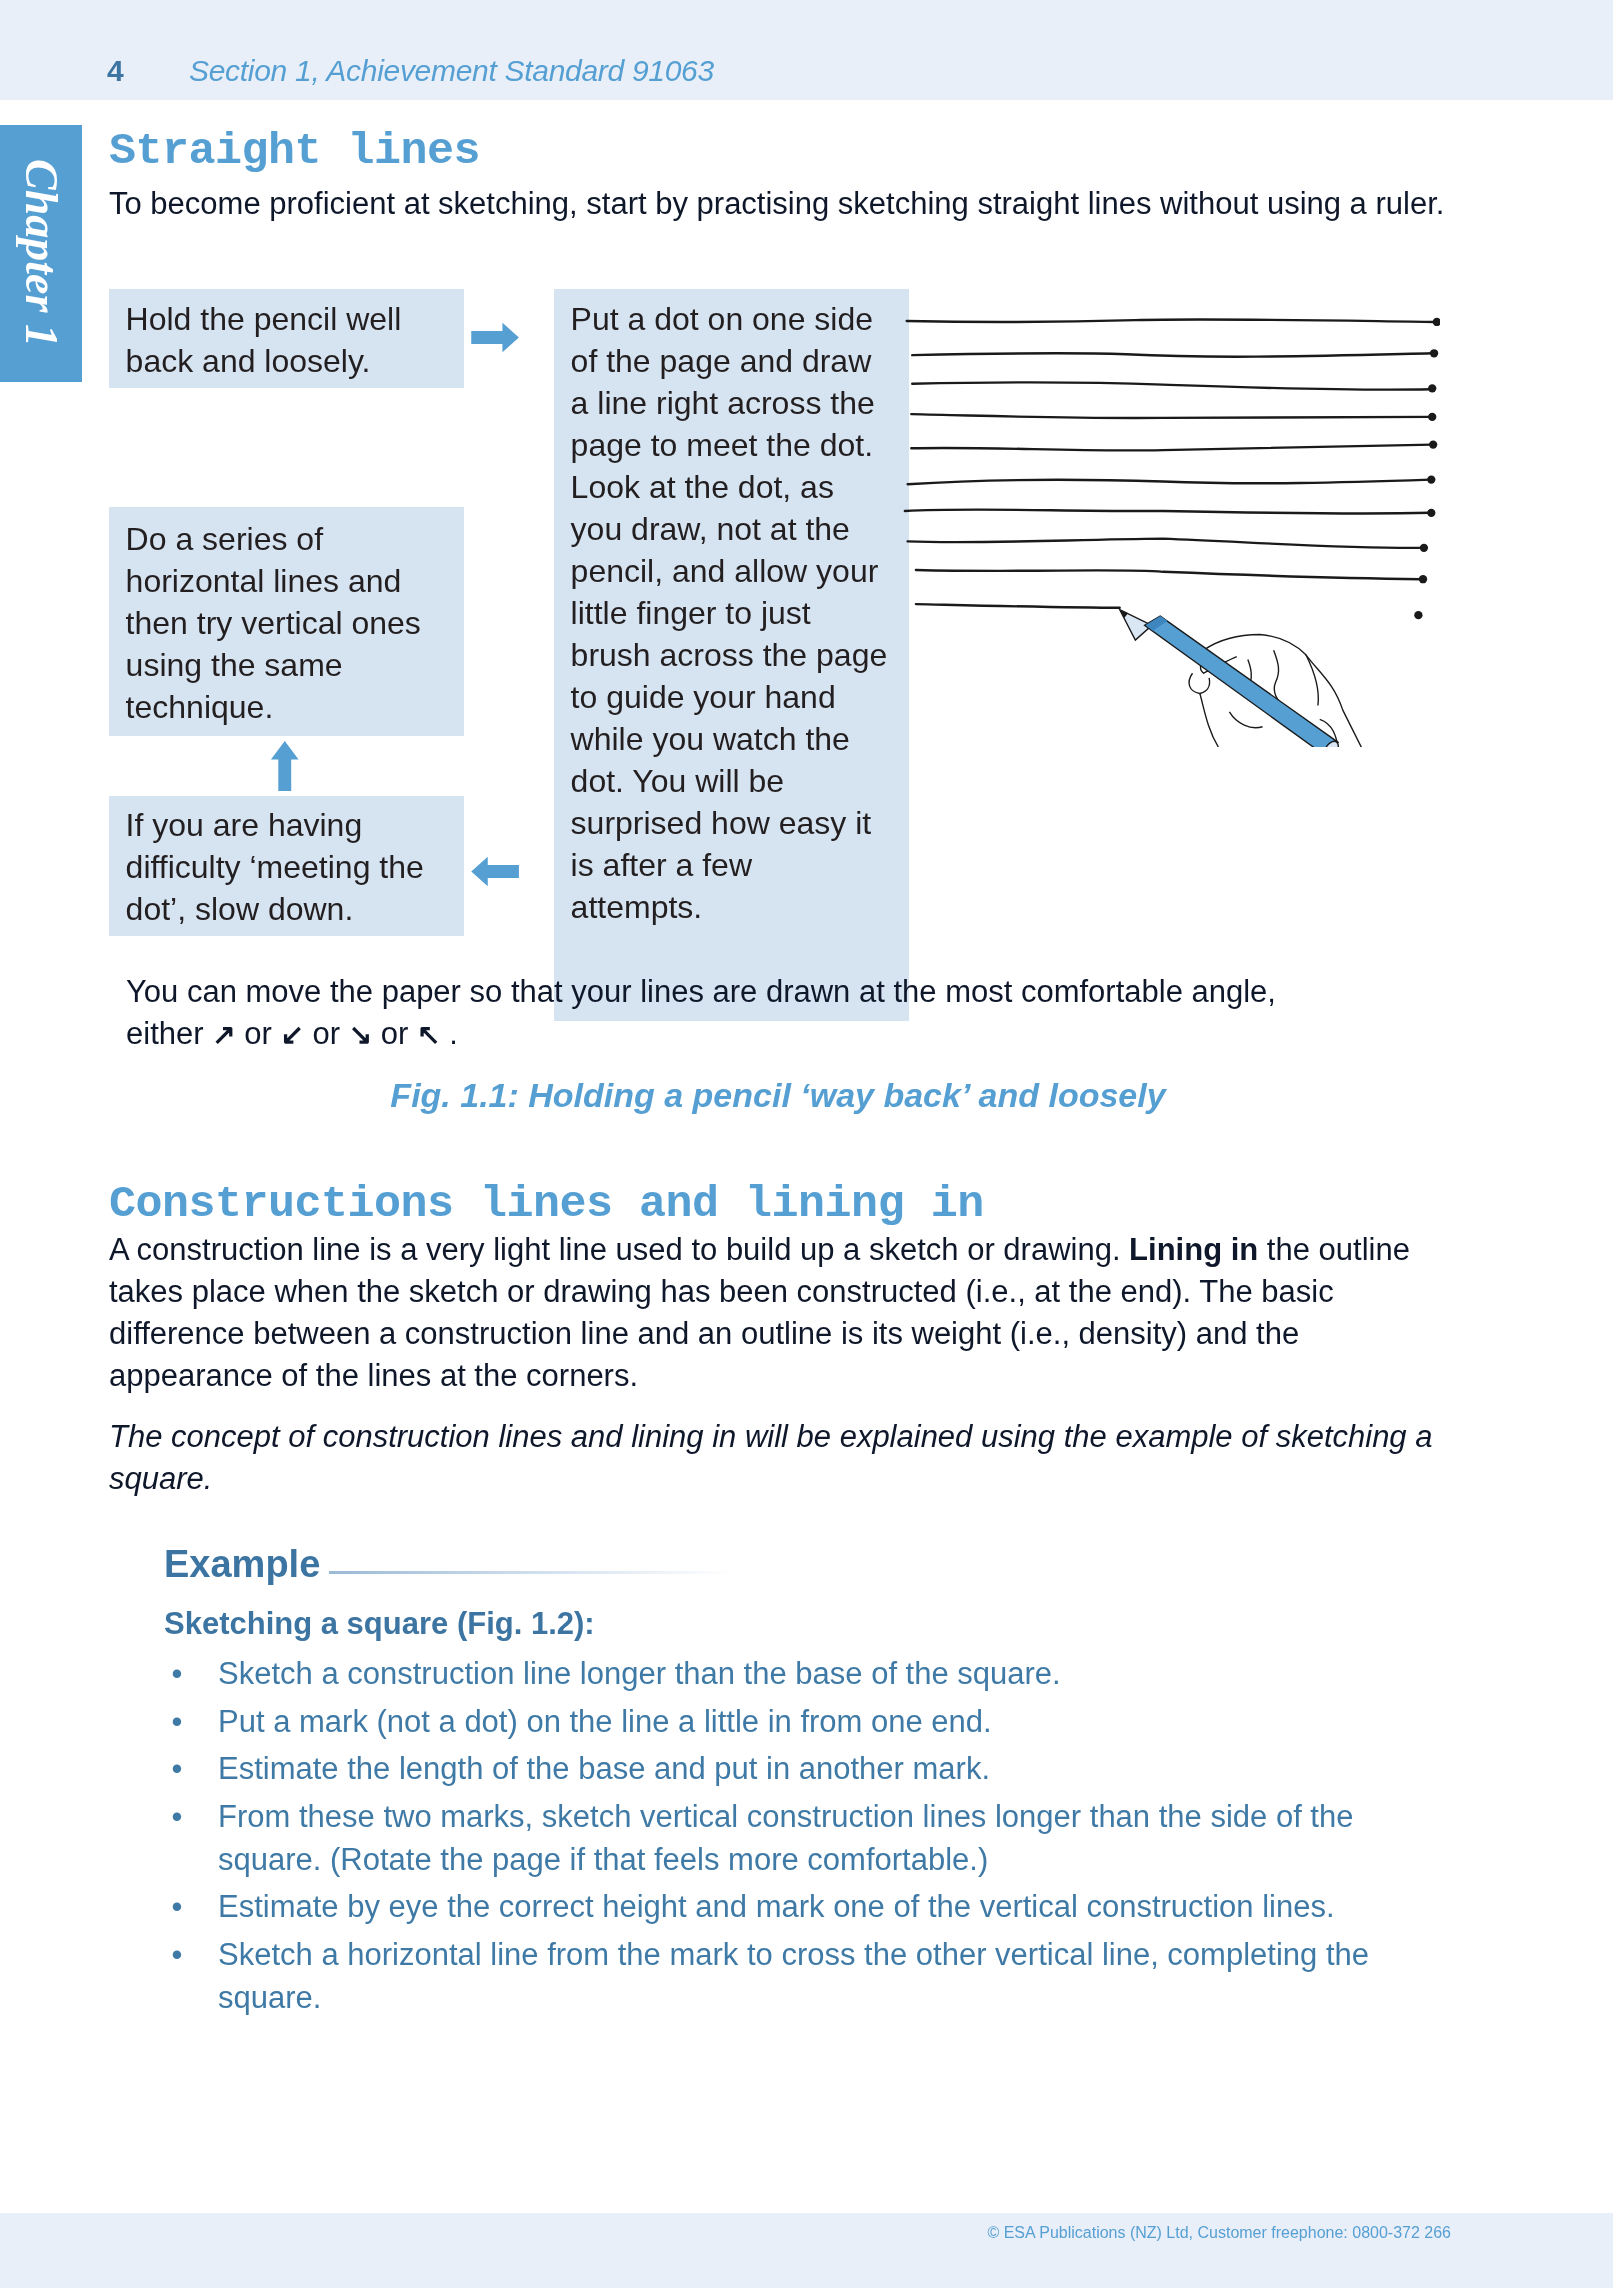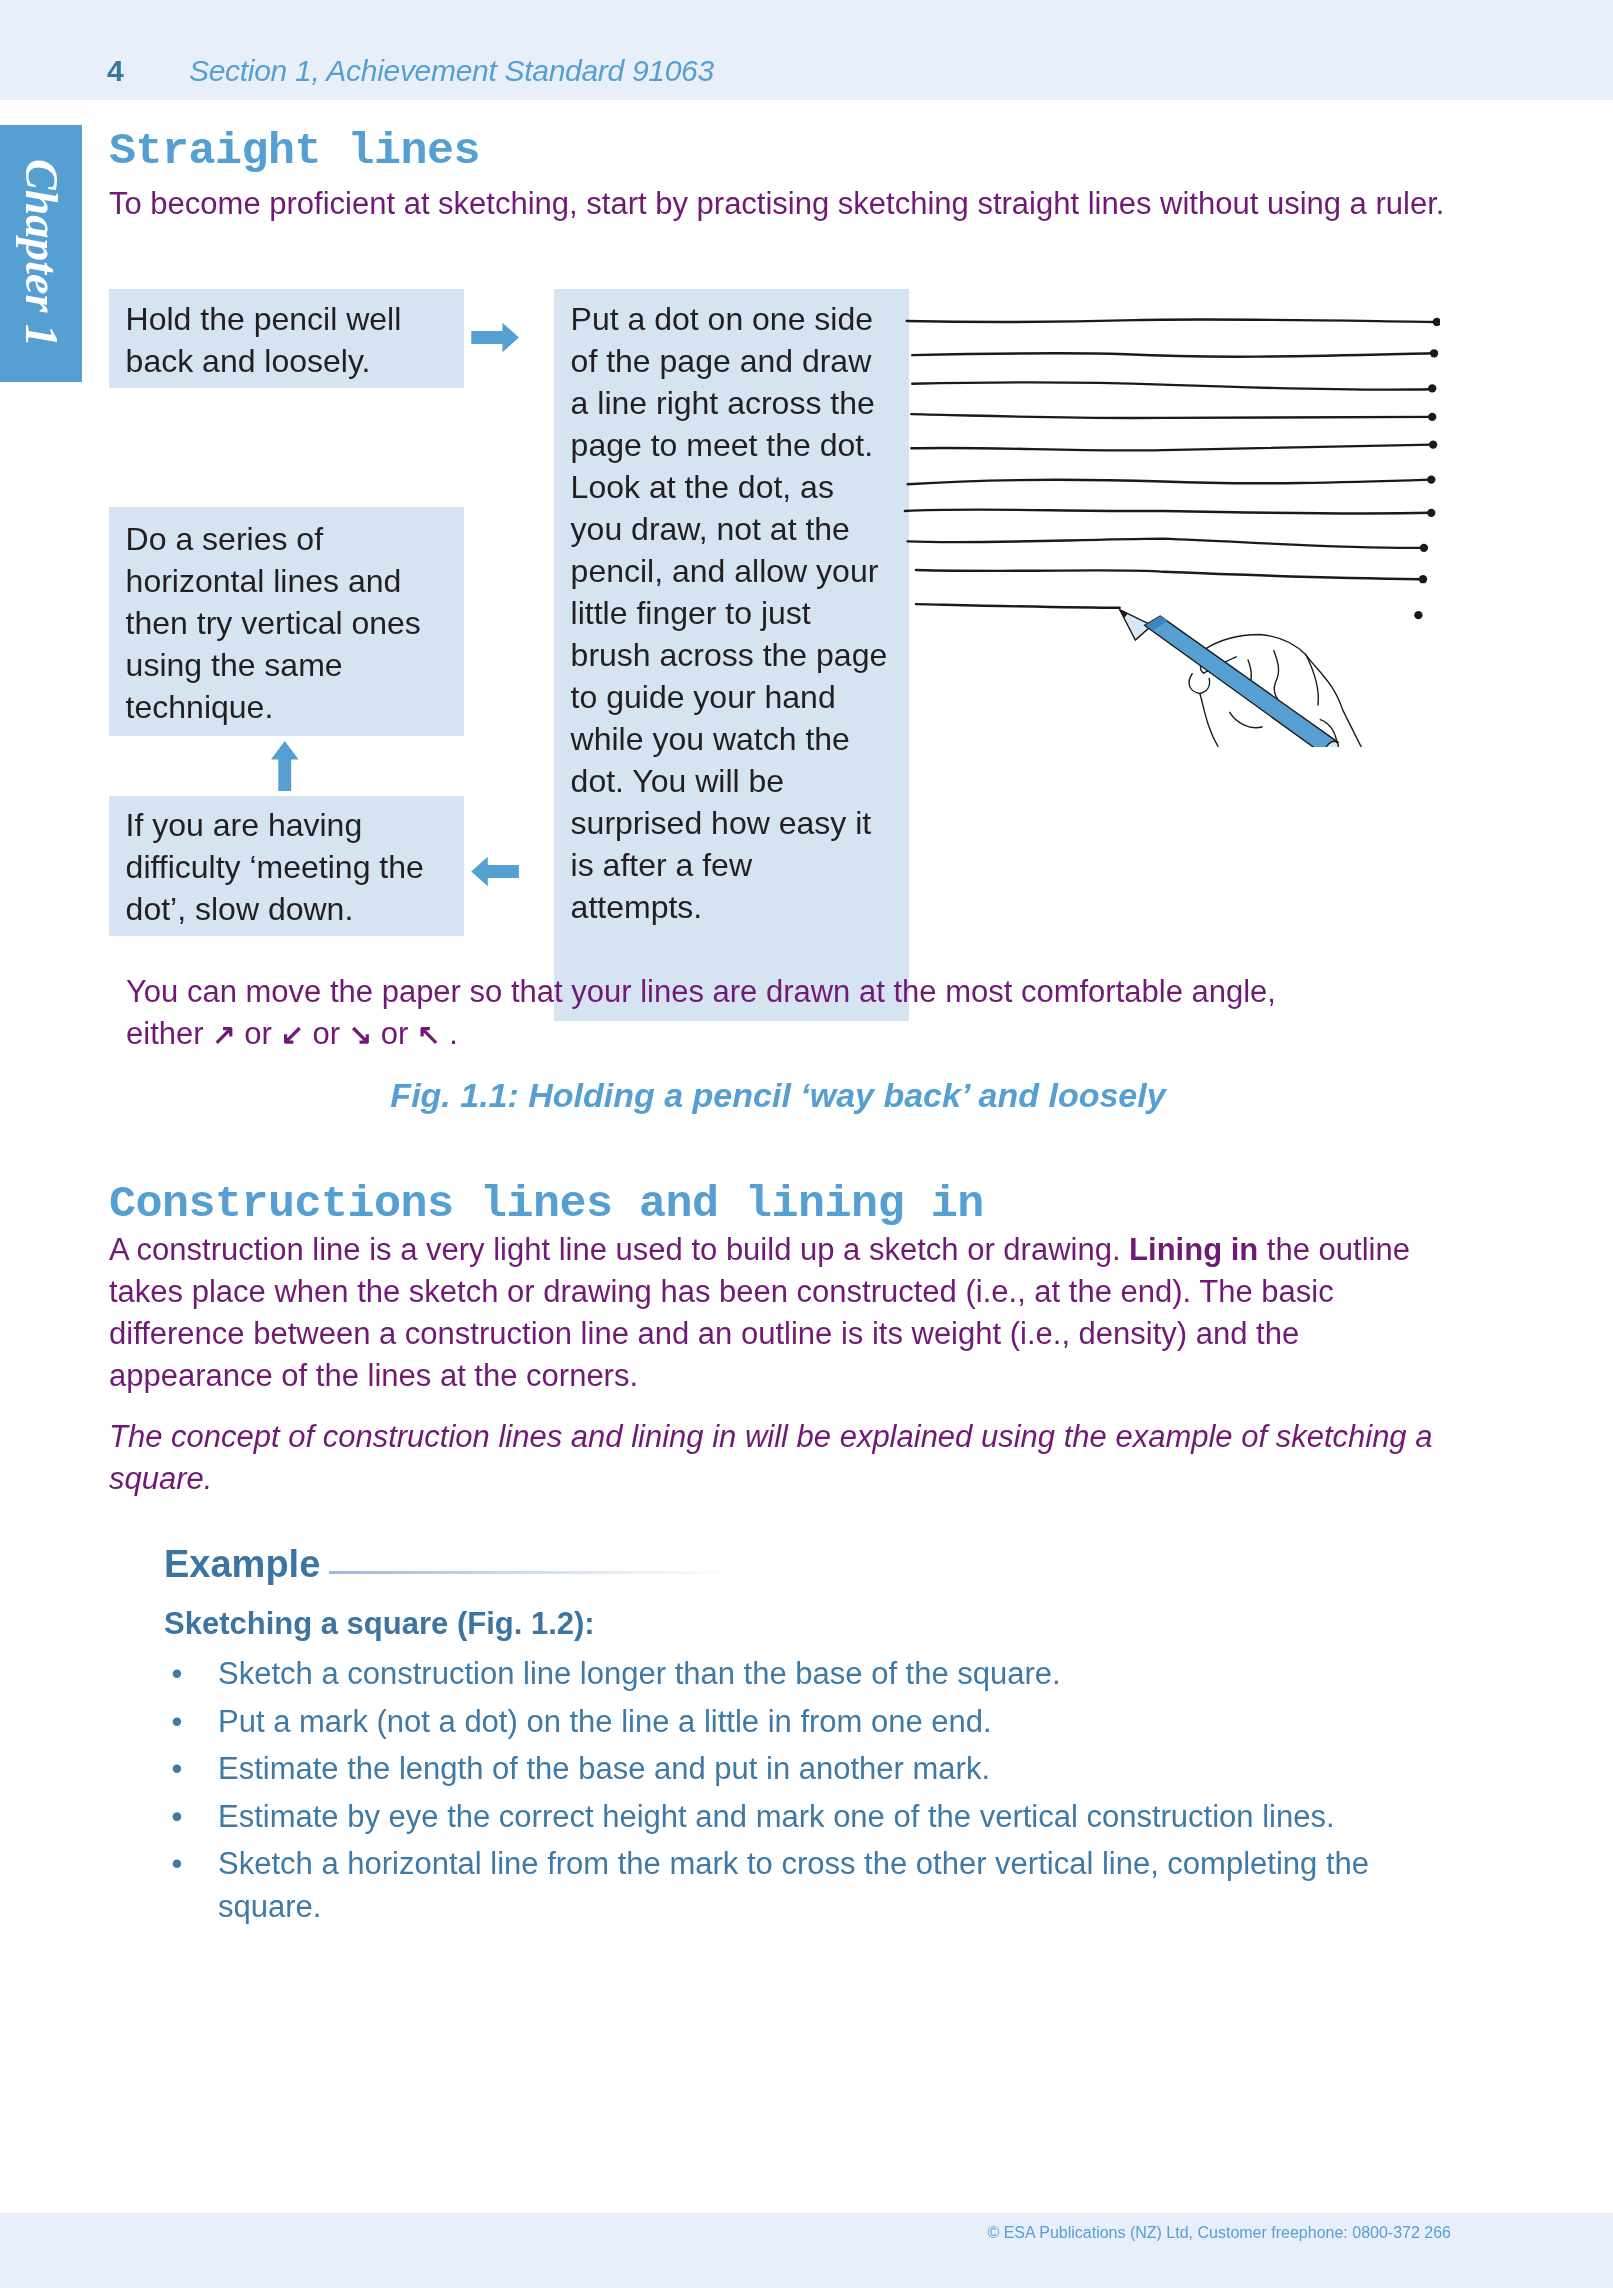--- a/index.html
+++ b/index.html
@@ -14,21 +14,21 @@
   .page-num { left:107px; top:54px; font-size:30px; font-weight:bold; color:#3c74a2; font-family:"Liberation Sans", sans-serif; }
   .running-head { left:189px; top:54px; font-size:30px; font-style:italic; color:#559fd3; font-family:"Liberation Sans", sans-serif; letter-spacing:-0.3px; }
   .chapter-tab { left:0; top:125px; width:82px; height:257px; background:#559fd3; }
   .chapter-tab span {
     position:absolute; left:41px; top:128px;
     transform:translate(-50%,-50%) rotate(90deg);
     white-space:nowrap; color:#ffffff;
     font-family:"Liberation Serif", serif; font-style:italic; font-weight:bold; font-size:46px;
   }
   .h1 { color:#559fd3; font-weight:bold; font-size:45px; letter-spacing:-0.5px; font-family:Liberation Mono, monospace; }
-  .body-text { font-size:31px; line-height:42px; color:#701a75; }
+  .body-text { font-size:31px; line-height:42px; color:#0f172a; }
   .box { background:#d6e3f1; font-size:32px; line-height:42px; padding:9.2px 16.6px 0 16.6px; box-sizing:border-box; color:#231f20; }
   .arrow { fill:#559fd3; }
   .caption { font-size:34px; font-style:italic; font-weight:bold; color:#559fd3; text-align:center; }
   .example-h { font-size:38px; font-weight:bold; color:#3c74a2; }
   .example-rule { height:2.8px; background:linear-gradient(to right, #9bbad6, #d9e5f1 60%, rgba(255,255,255,0)); }
   .sub-h { font-size:31px; font-weight:bold; color:#3c74a2; }
   .bullets { list-style:none; margin:0; padding:0; }
   .bullets li { position:relative; padding-left:54px; color:#3f7aa6; font-size:31px; line-height:43px; margin-bottom:4.6px; }
   .bullets li .dot { position:absolute; left:7.4px; top:0; color:#3f7aa6; }
   .footer-band { left:0; top:2213px; width:1613px; height:76px; background:#e8eff8; }
@@ -141,20 +141,20 @@
 <div class="abs body-text" style="left:109px; top:1416px; width:1357px;"><i class="em">The concept of construction lines and lining in will be explained using the example of sketching a square.</i></div>
 
 <div class="abs example-h" style="left:164px; top:1543px;">Example</div>
 <div class="abs example-rule" style="left:329px; top:1571px; width:406px;"></div>
 <div class="abs sub-h" style="left:164px; top:1606px;">Sketching a square (Fig. 1.2):</div>
 
 <ul class="abs bullets" style="left:164px; top:1652px; width:1301px;">
   <li><span class="dot">•</span><span>Sketch a construction line longer than the base of the square.</span></li>
   <li><span class="dot">•</span><span>Put a mark (not a dot) on the line a little in from one end.</span></li>
   <li><span class="dot">•</span><span>Estimate the length of the base and put in another mark.</span></li>
-  <li><span class="dot">•</span></li>
+  <li><span class="dot">•</span><span>From these two marks, sketch vertical construction lines longer than the side of the square. (Rotate the page if that feels more comfortable.)</span></li>
   <li><span class="dot">•</span><span>Estimate by eye the correct height and mark one of the vertical construction lines.</span></li>
   <li><span class="dot">•</span><span>Sketch a horizontal line from the mark to cross the other vertical line, completing the square.</span></li>
 </ul>
 
 <div class="abs footer-band"></div>
 <div class="abs footer-text">© ESA Publications (NZ) Ltd, Customer freephone: 0800-372 266</div>
 
 
 </body></html>

